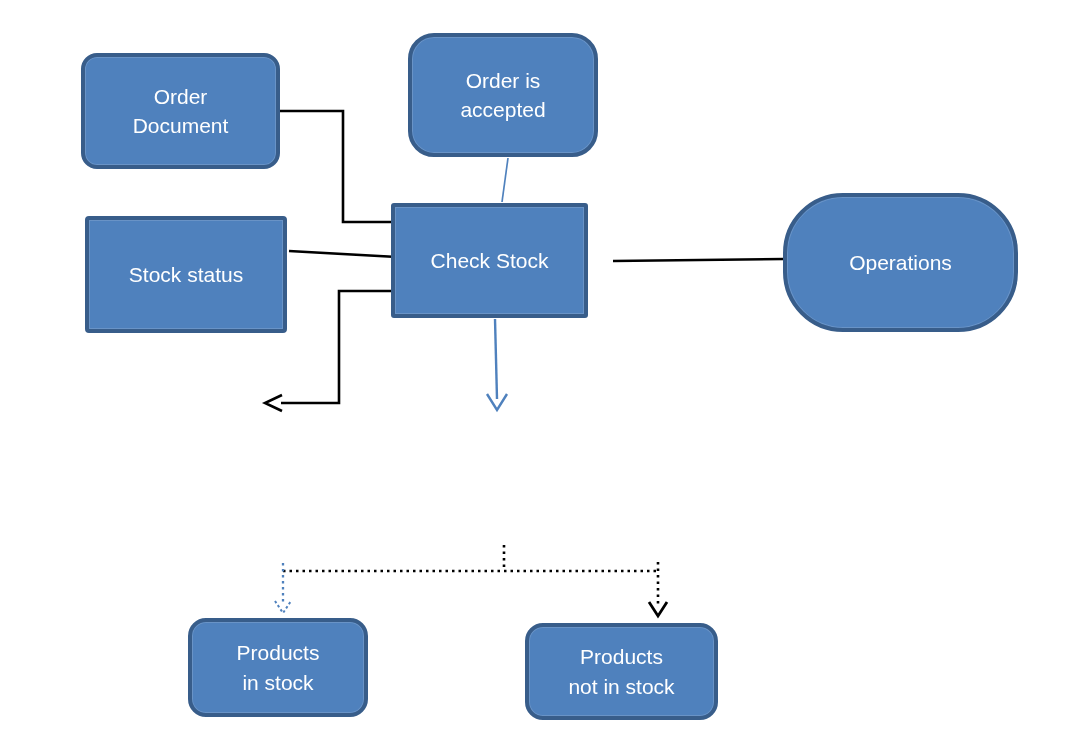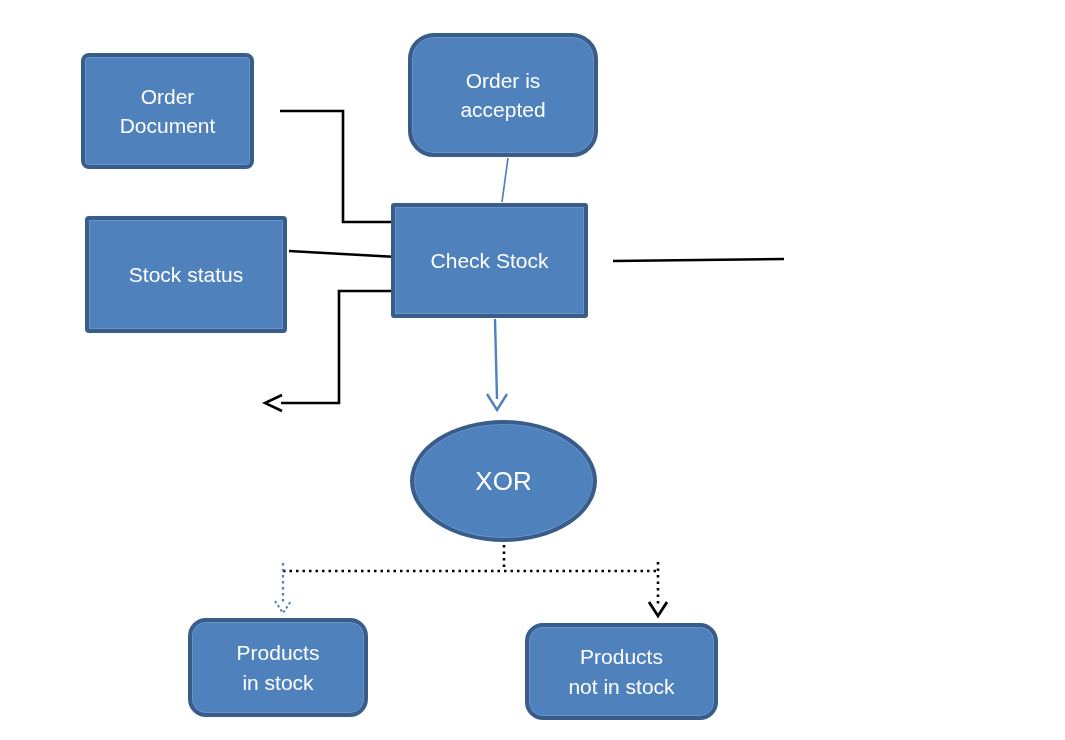--- a/index.html
+++ b/index.html
@@ -27,21 +27,21 @@
     color: #ffffff;
     text-align: center;
     box-shadow: inset 0 0 0 1px rgba(255,255,255,0.15);
   }
   .node .label {
     white-space: pre-line;
     font-size: 21px;
     line-height: 1.4;
     padding: 0 6px;
   }
-  .node-order-document   { left: 81px;  top: 53px;  width: 173px; height: 116px; border-radius: 8px; }
+  .node-order-document   { left: 81px;  top: 53px;  width: 199px; height: 116px; border-radius: 16px; }
   .node-order-accepted   { left: 408px; top: 33px;  width: 190px; height: 124px; border-radius: 26px; }
   .node-stock-status     { left: 85px;  top: 216px; width: 202px; height: 117px; border-radius: 4px; }
   .node-check-stock      { left: 391px; top: 203px; width: 197px; height: 115px; border-radius: 3px; }
   .node-operations       { left: 783px; top: 193px; width: 235px; height: 139px; border-radius: 60px; }
   .node-checking-results { left: 60px;  top: 382px; width: 202px; height: 118px; border-radius: 3px; }
   .node-xor              { left: 410px; top: 420px; width: 187px; height: 122px; border-radius: 50%; }
   .node-xor .label       { font-size: 26px; }
   .node-products-in      { left: 188px; top: 618px; width: 180px; height: 99px;  border-radius: 18px; }
   .node-products-not-in  { left: 525px; top: 623px; width: 193px; height: 97px;  border-radius: 18px; }
 </style>
@@ -89,25 +89,25 @@
   </div>
 
   <div class="node node-stock-status">
     <span class="label">Stock status</span>
   </div>
 
   <div class="node node-check-stock">
     <span class="label">Check Stock</span>
   </div>
 
+  <div class="node node-operations">
+    <span class="label">Operations</span>
+  </div>
 
 
-  <div class="node node-xor">
-    <span class="label">XOR</span>
-  </div>
 
   <div class="node node-products-in">
     <span class="label">Products
 in stock</span>
   </div>
 
   <div class="node node-products-not-in">
     <span class="label">Products
 not in stock</span>
   </div>

